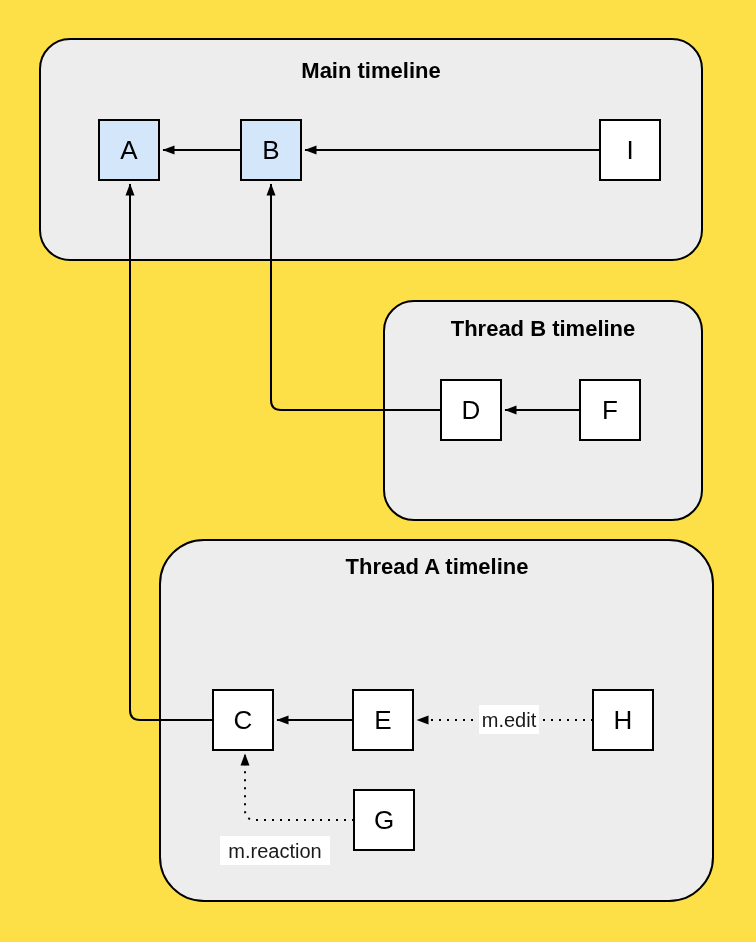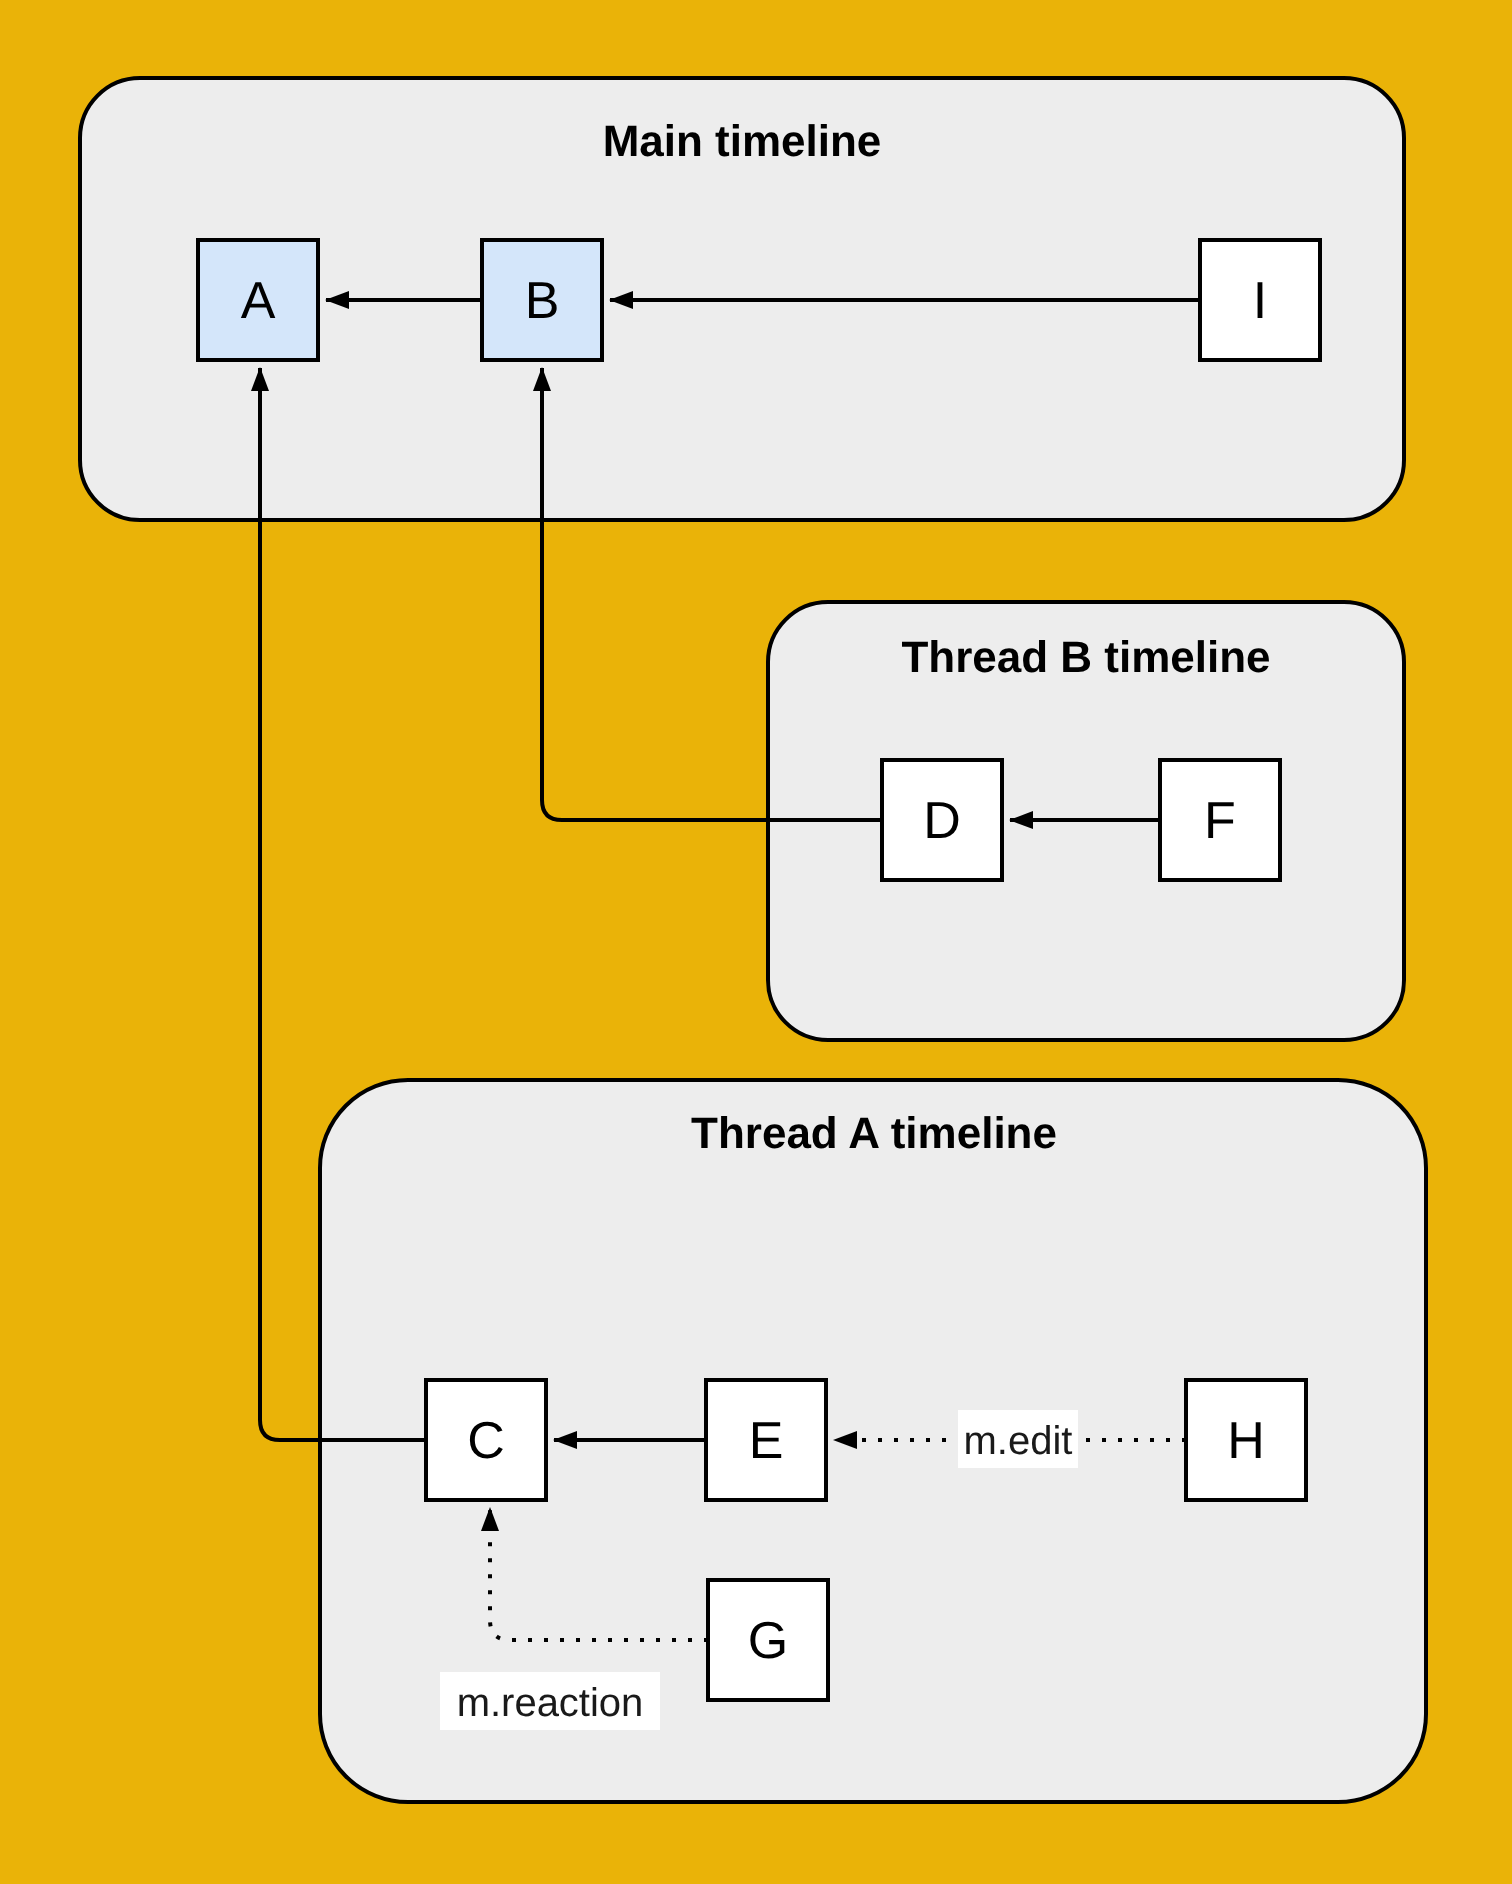--- a/index.html
+++ b/index.html
@@ -5,21 +5,21 @@
   html, body {
     margin: 0;
     padding: 0;
     background: #ffffff;
     font-family: "Liberation Sans", sans-serif;
   }
   .canvas {
     position: relative;
     width: 756px;
     height: 942px;
-    background: #eab308;
+    background: #fde047;
     overflow: hidden;
   }
   svg text {
     font-family: "Liberation Sans", sans-serif;
     fill: #000000;
   }
   .container-title {
     font-size: 22px;
     font-weight: bold;
     text-anchor: middle;

